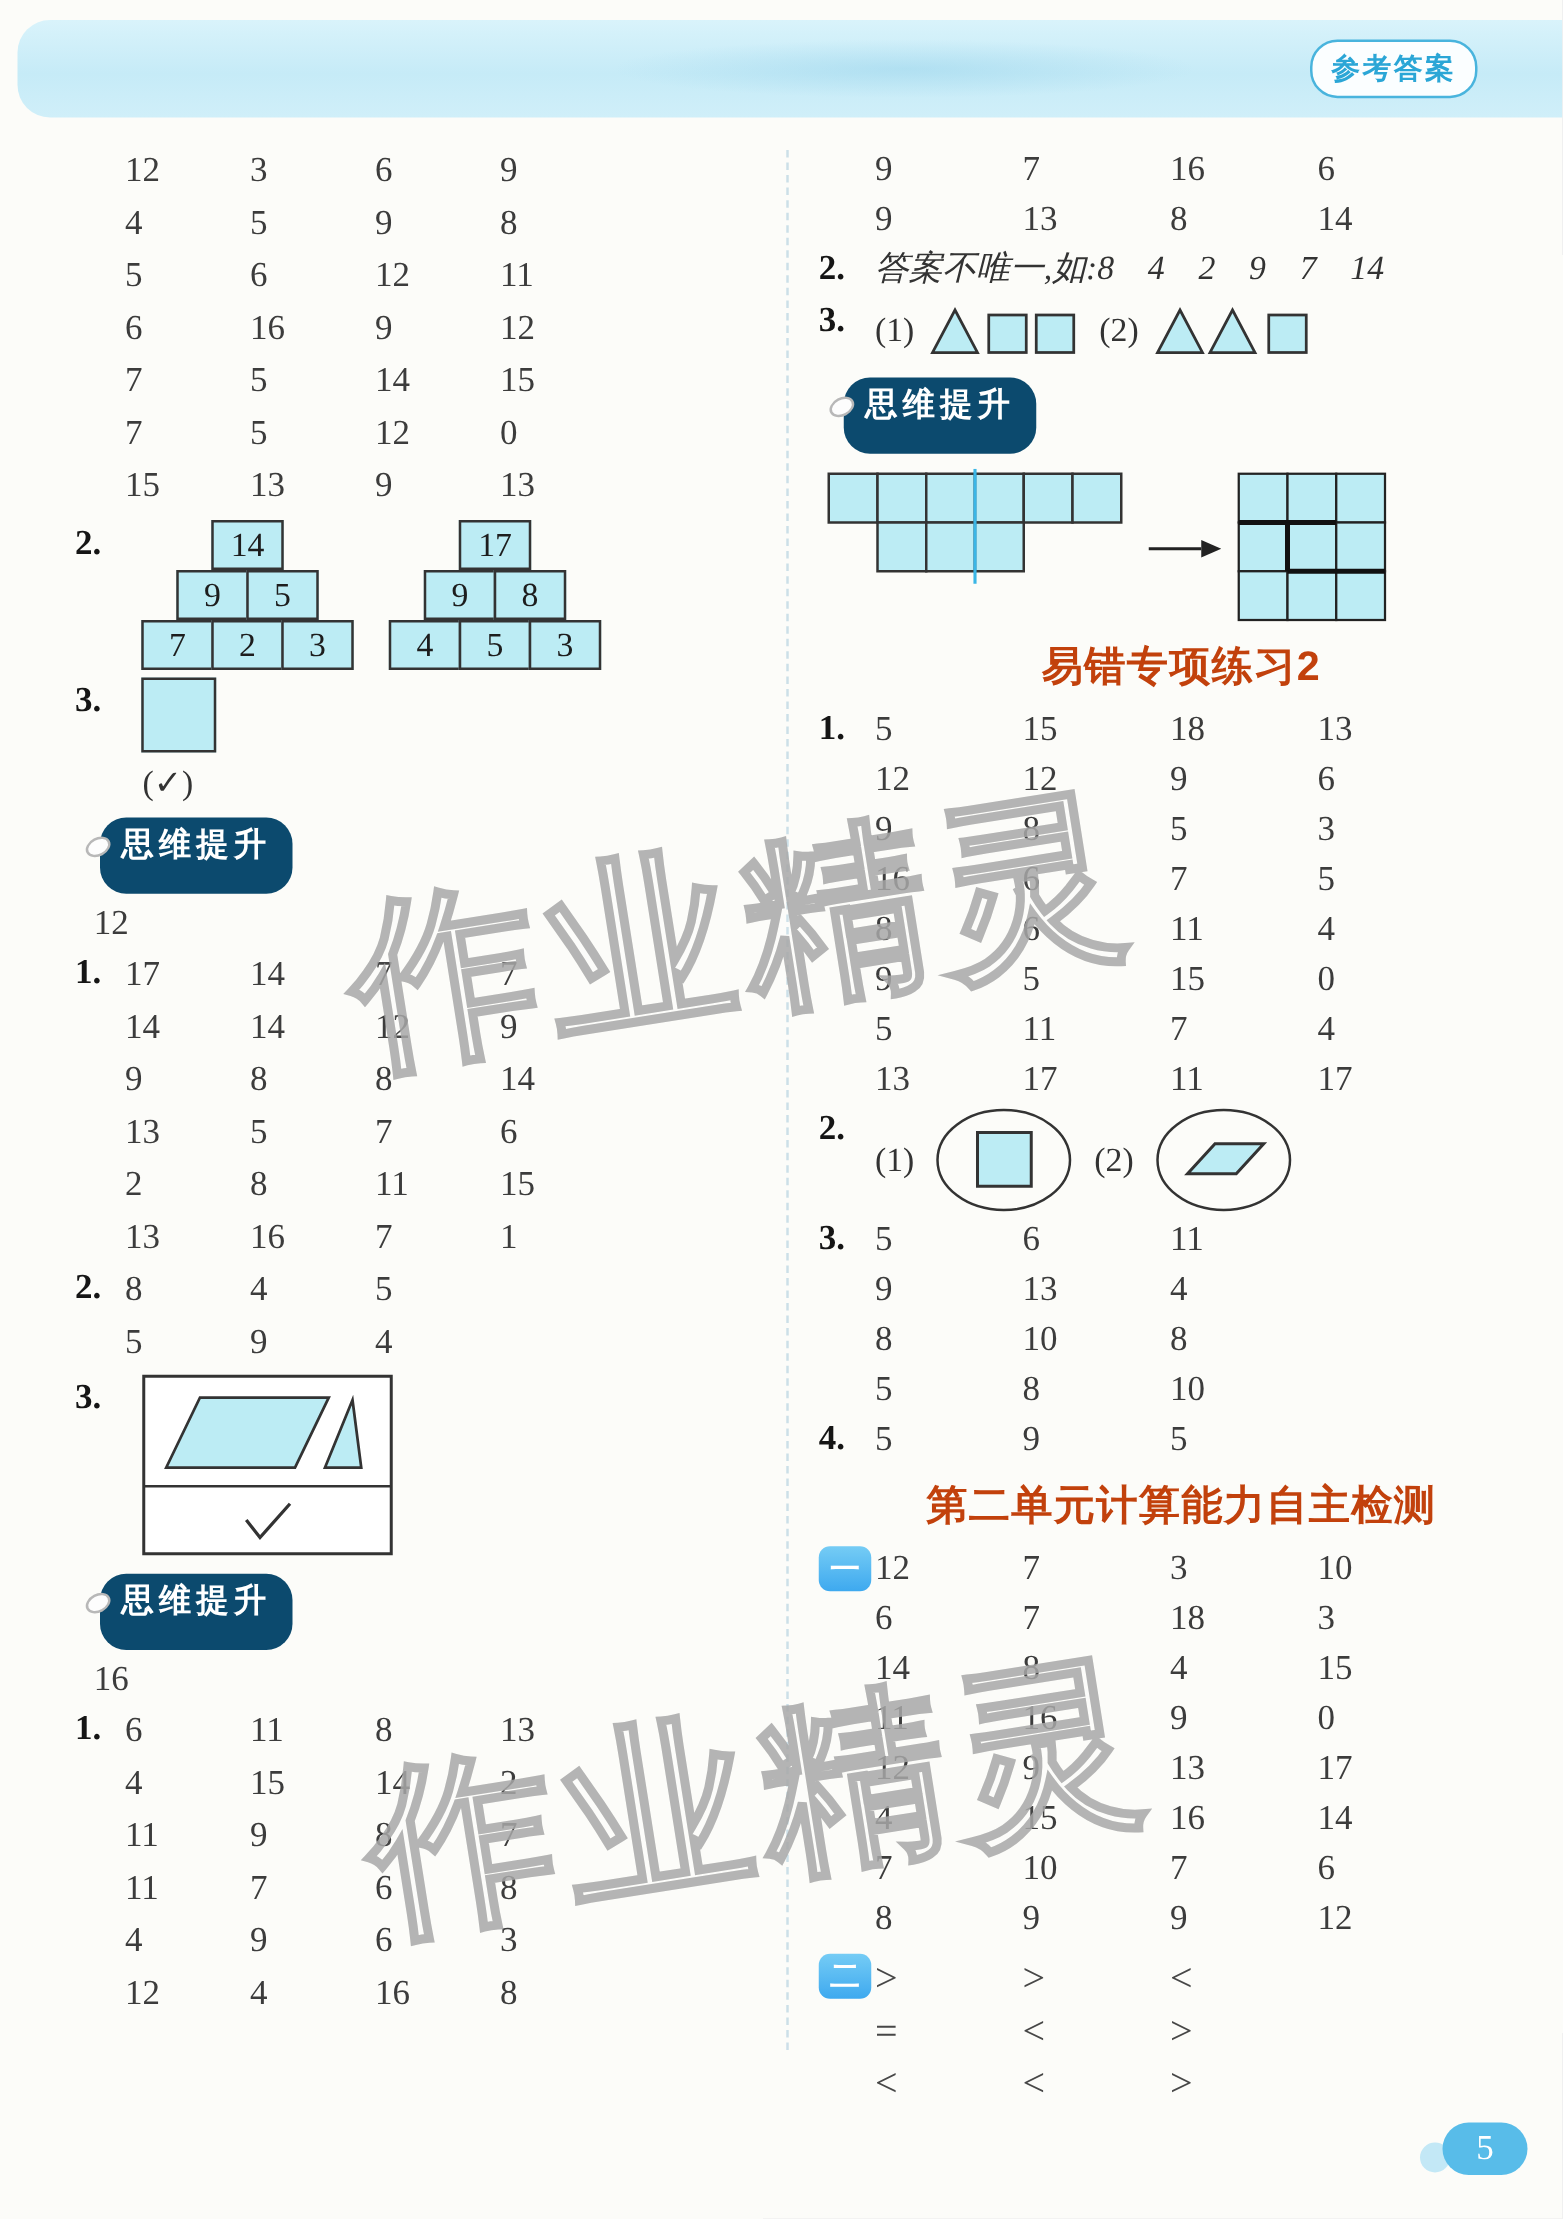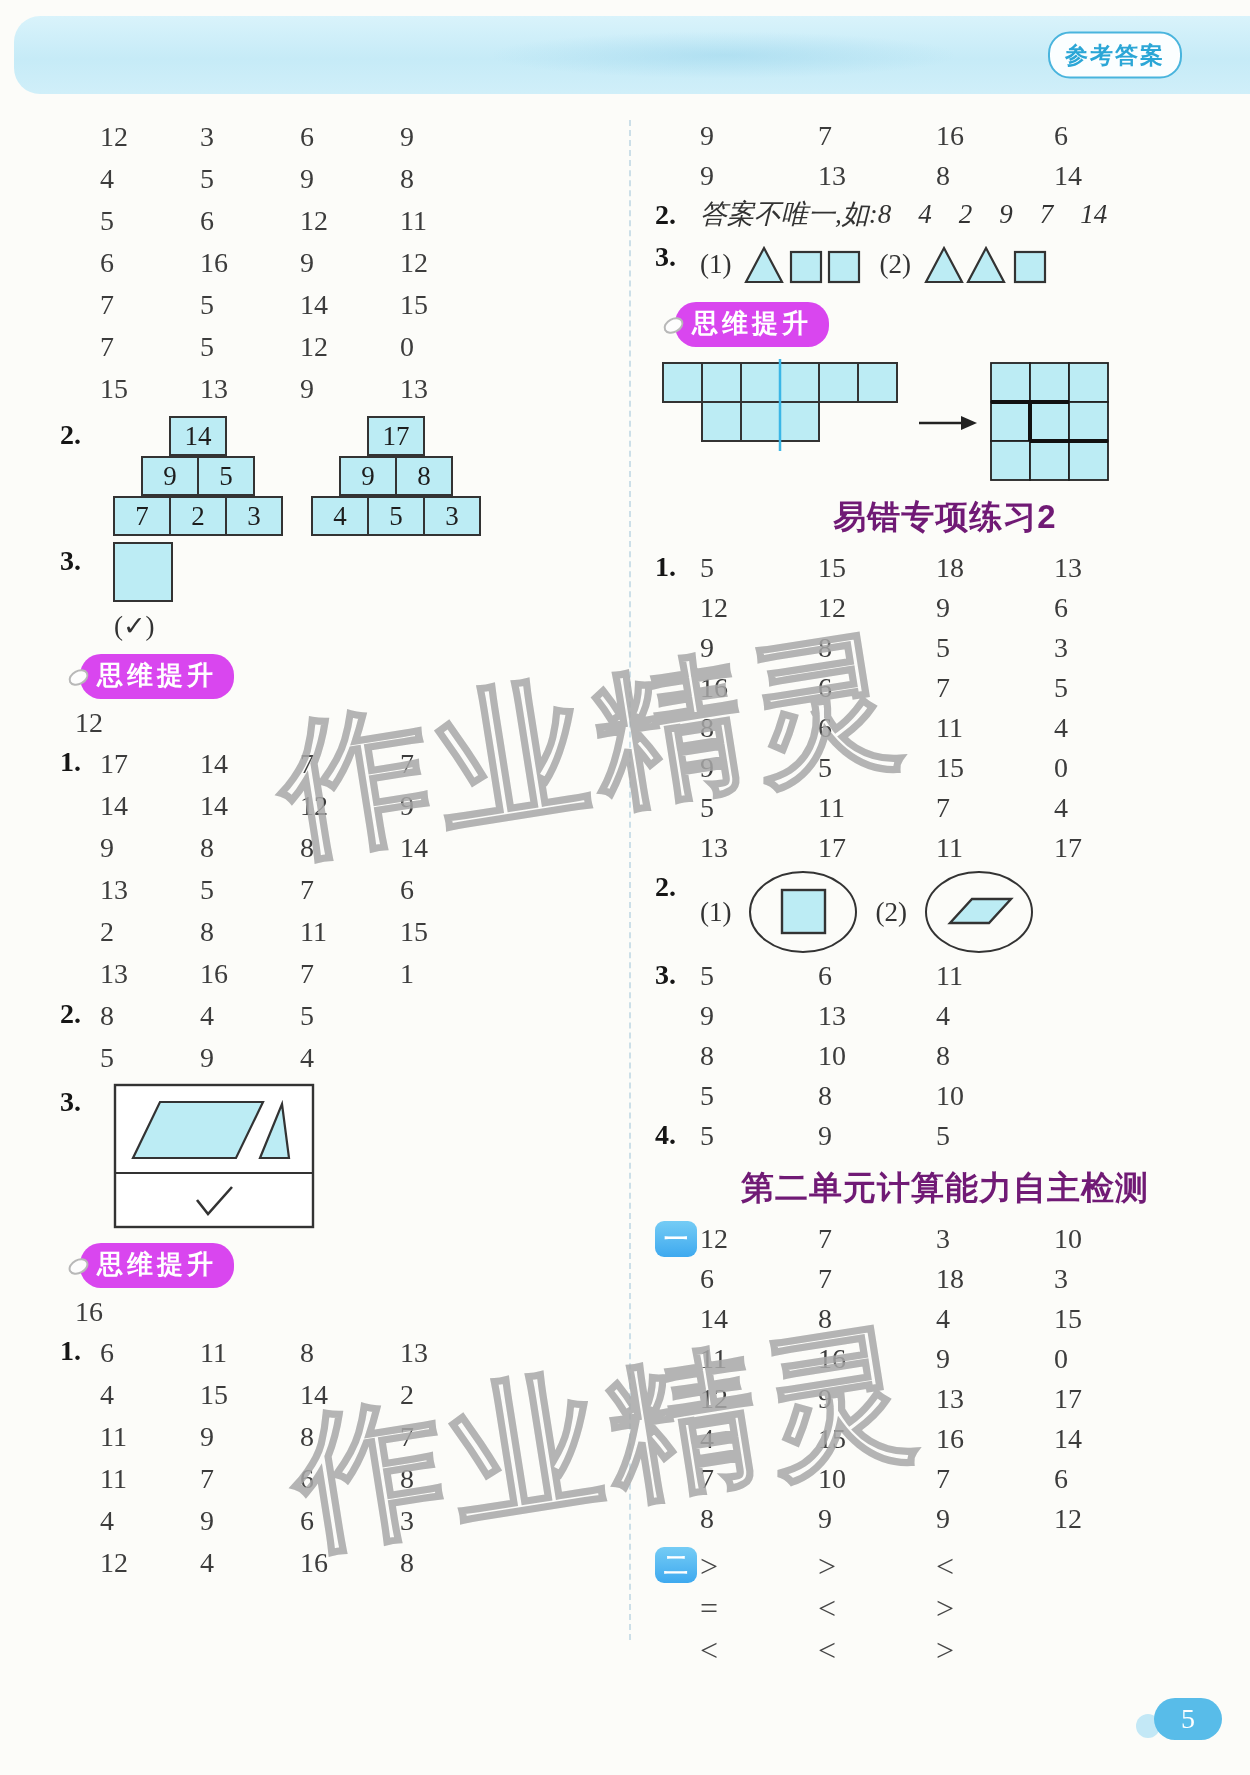--- a/index.html
+++ b/index.html
@@ -43,27 +43,27 @@
     font-family:"Liberation Serif",serif; font-size:27px; color:#1d1d1d; }
 
   
   .answer-square { width:56px; height:56px; background:#bcecf4; border:2px solid #333;
     margin:4px 0 0 13px; }
   .check-note { margin:8px 0 0 14px; font-family:"Liberation Serif",serif; font-size:27px; color:#333; }
   .think-answer { margin:0 0 0 15px; font-family:"Liberation Serif",serif; font-size:28px;
     color:#3c3c3c; height:40px; display:flex; align-items:center; }
 
   .mind-badge { display:inline-block; position:relative; margin:12px 0 4px 20px;
-    background:#d946ef; color:#fff; border-radius:21px; padding:4px 17px 6px;
+    background:#0c4a6e; color:#fff; border-radius:21px; padding:4px 17px 22px;
     font-size:26px; font-weight:700; letter-spacing:4px;text-align:center; }
   .mind-badge::before { content:""; position:absolute; left:-12px; top:16px; width:17px; height:11px;
     background:#fdfdfd; border:2px solid #b8b8b8; border-radius:50%; transform:rotate(-28deg); }
 
   .lesson-title { text-align:center; margin:10px 0 8px; font-size:33px; font-weight:700;
-    color:#701a75; letter-spacing:1px; }
+    color:#c2410c; letter-spacing:1px; }
 
   .fig-box { display:block; margin:4px 0 2px 13px; }
   .mind-fig { display:block; margin:8px 0 2px 6px; }
 
   .shape-row  { display:flex; align-items:center; gap:12px; height:52px; }
   .circle-row { display:flex; align-items:center; gap:16px; height:88px; }
   .sub-label { font-family:"Liberation Serif",serif; font-size:27px; color:#333; }
 
   .sec-item { position:relative; padding-left:45px; }
   .sec-badge { position:absolute; left:0; top:2px; width:42px; height:36px; border-radius:9px;

